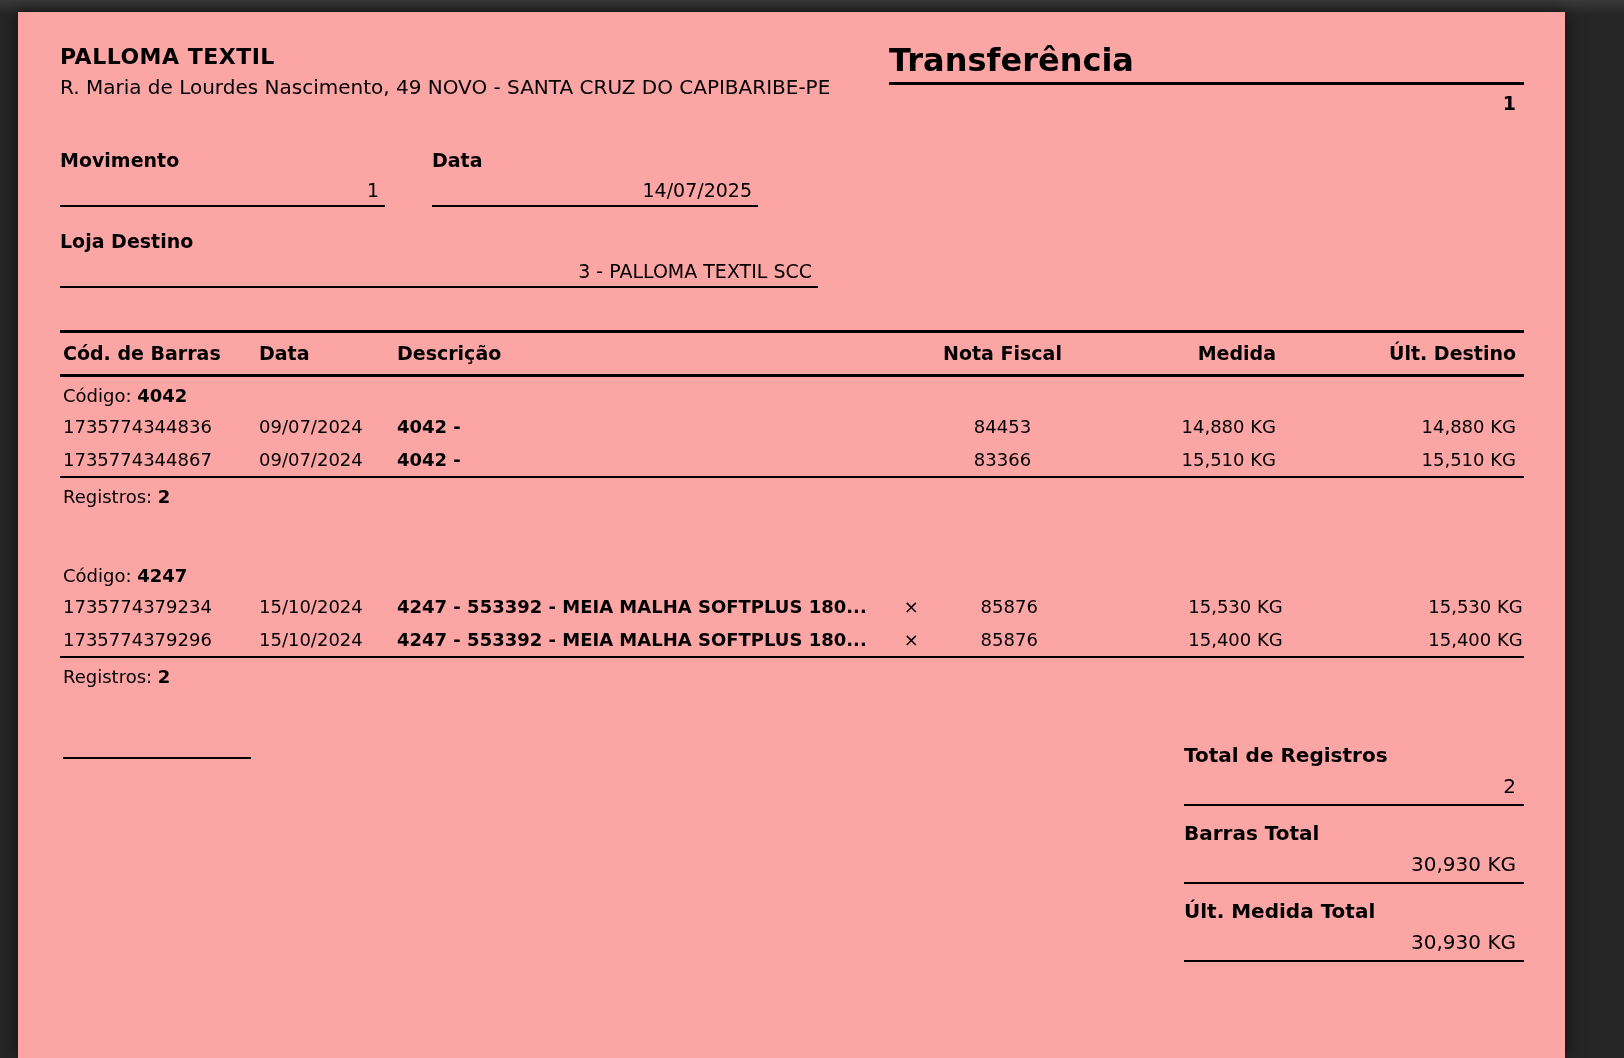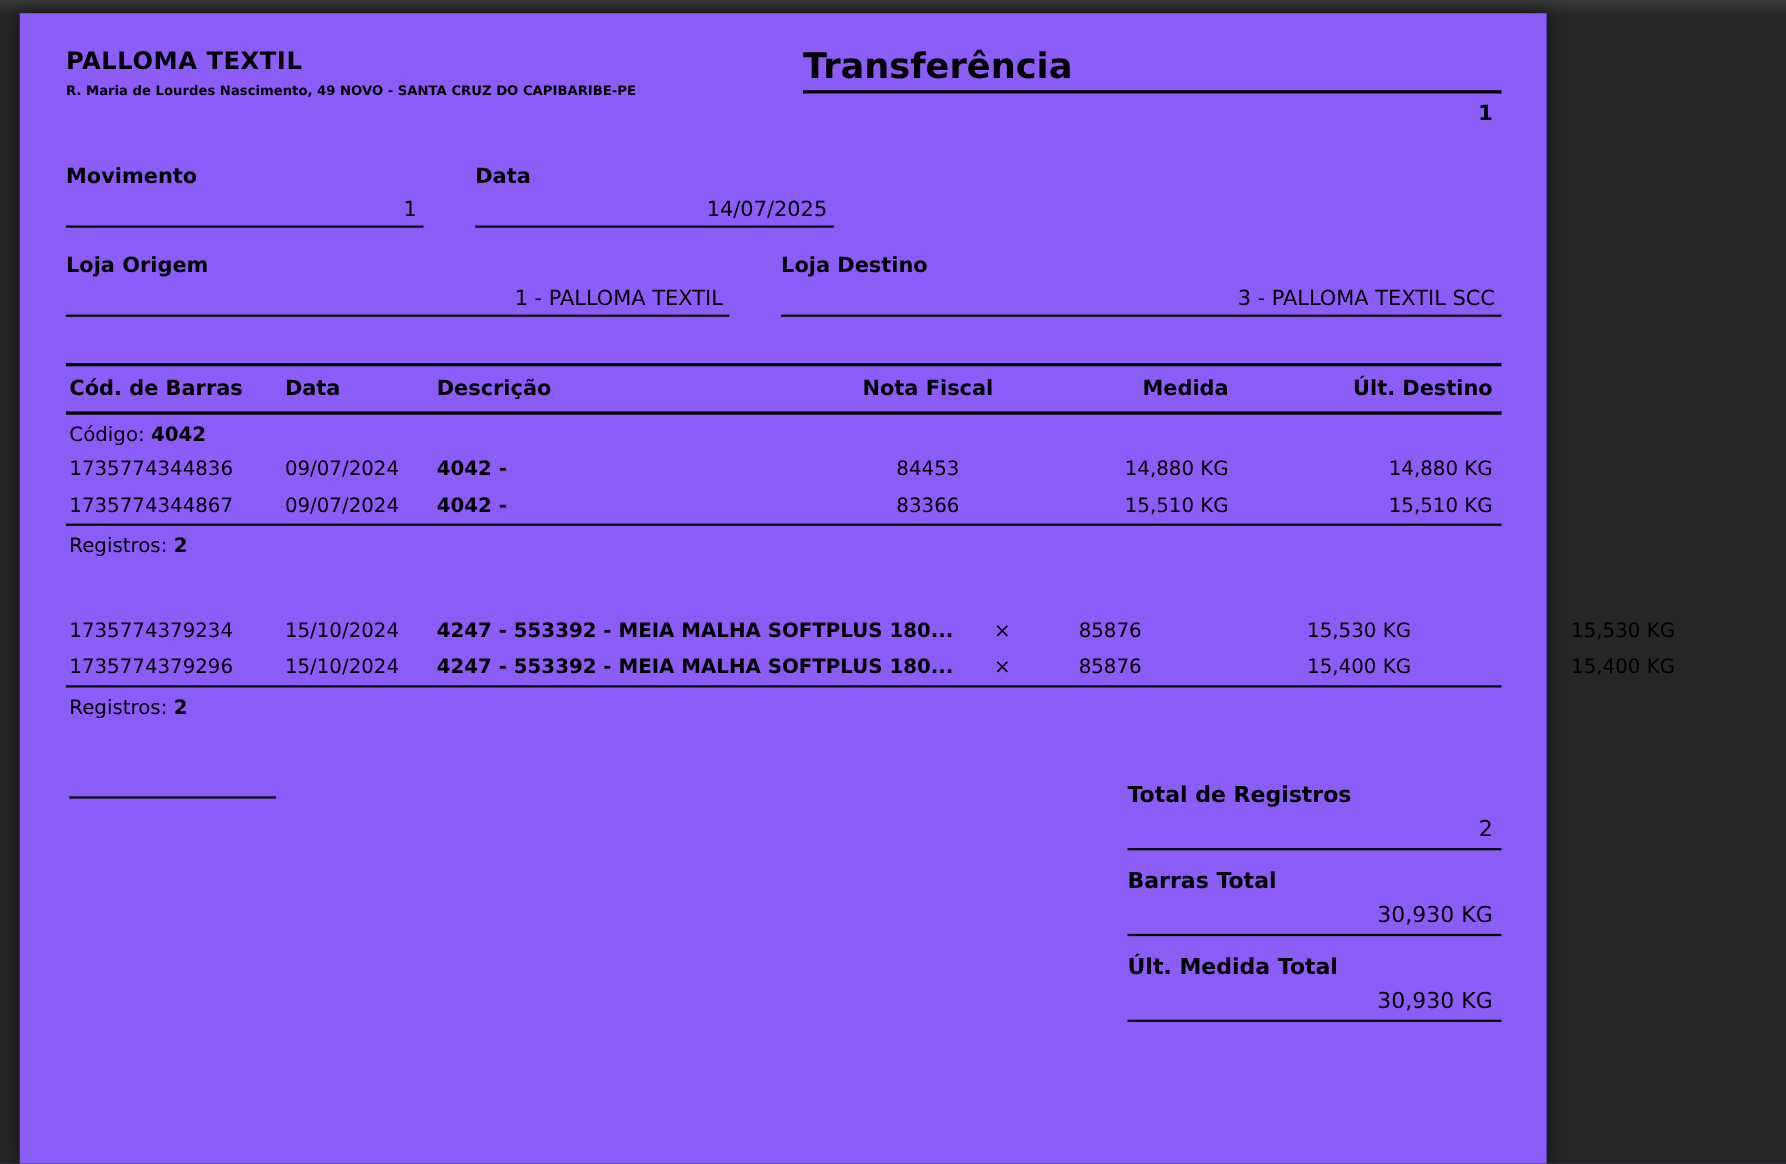--- a/index.html
+++ b/index.html
@@ -7,31 +7,31 @@
   body {
     background:#2d2d2d;
     font-family:"DejaVu Sans","Liberation Sans",sans-serif;
     color:#000;
     position:relative;
     overflow:hidden;
   }
   .viewer-bg { position:absolute; inset:0; background:linear-gradient(#3a3a3a 0px, #262626 14px, #262626 100%); }
   .sheet {
     position:absolute; left:18px; top:12px;
-    width:1388px; height:1046px;
-    background:#8b5cf6;
+    width:1547px; height:1046px;
+    background:#fca5a5;
     box-shadow:0 0 16px rgba(0,0,0,0.6);
     padding:30px 41px 0 42px;
   }
 
   
   .report-header { display:flex; align-items:flex-start; }
   .company { flex:1; padding-top:2px; }
   .company-name { font-size:22px; font-weight:bold; letter-spacing:0.5px; }
-  .company-address { font-size:12px; font-weight:bold; margin-top:6px; white-space:nowrap; }
+  .company-address { font-size:20px; font-weight:normal; margin-top:6px; white-space:nowrap; }
   .company-contact { font-size:16px; font-weight:bold; margin-top:5px; white-space:nowrap; }
   .company-contact .sep { padding:0 6px 0 10px; font-weight:normal; }
   .phone-icon { font-weight:normal; font-size:18px; padding-right:4px; }
   .title-block { width:635px; }
   .report-title { font-size:32px; font-weight:bold; line-height:36px; padding-bottom:4px; border-bottom:3px solid #000; }
   .page-number { text-align:right; font-size:19px; font-weight:bold; padding:7px 8px 0 0; }
 
   
   .fields-row { display:flex; gap:47px; }
   .fields-row.r1 { margin-top:34px; }
@@ -94,24 +94,20 @@
       <div class="field-label">Movimento</div>
       <div class="field-value">1</div>
     </div>
     <div class="field f-data">
       <div class="field-label">Data</div>
       <div class="field-value">14/07/2025</div>
     </div>
   </div>
 
   <div class="fields-row r2">
-    <div class="field f-origem">
-      <div class="field-label">Loja Origem</div>
-      <div class="field-value">1 - PALLOMA TEXTIL</div>
-    </div>
     <div class="field f-destino">
       <div class="field-label">Loja Destino</div>
       <div class="field-value">3 - PALLOMA TEXTIL SCC</div>
     </div>
   </div>
 
   <div class="table">
     <div class="grid-row thead">
       <div class="th c1">Cód. de Barras</div>
       <div class="th c2">Data</div>
@@ -147,20 +143,24 @@
           <div class="td c7"><span class="num-bold">15,510</span> <span class="unit">KG</span></div>
         </div>
       </div>
       <div class="registros">
         <span>Registros:</span>
         <b>2</b>
       </div>
     </div>
 
     <div class="group">
+      <div class="group-code">
+        <span>Código:</span>
+        <b>4247</b>
+      </div>
       <div class="group-rows">
         <div class="grid-row trow">
           <div class="td c1">1735774379234</div>
           <div class="td c2">15/10/2024</div>
           <div class="td c3 td-desc">4247 - 553392 - MEIA MALHA SOFTPLUS 180...</div>
           <div class="td c4">×</div>
           <div class="td c5">85876</div>
           <div class="td c6"><span class="num-bold">15,530</span> <span class="unit">KG</span></div>
           <div class="td c7"><span class="num-bold">15,530</span> <span class="unit">KG</span></div>
         </div>

